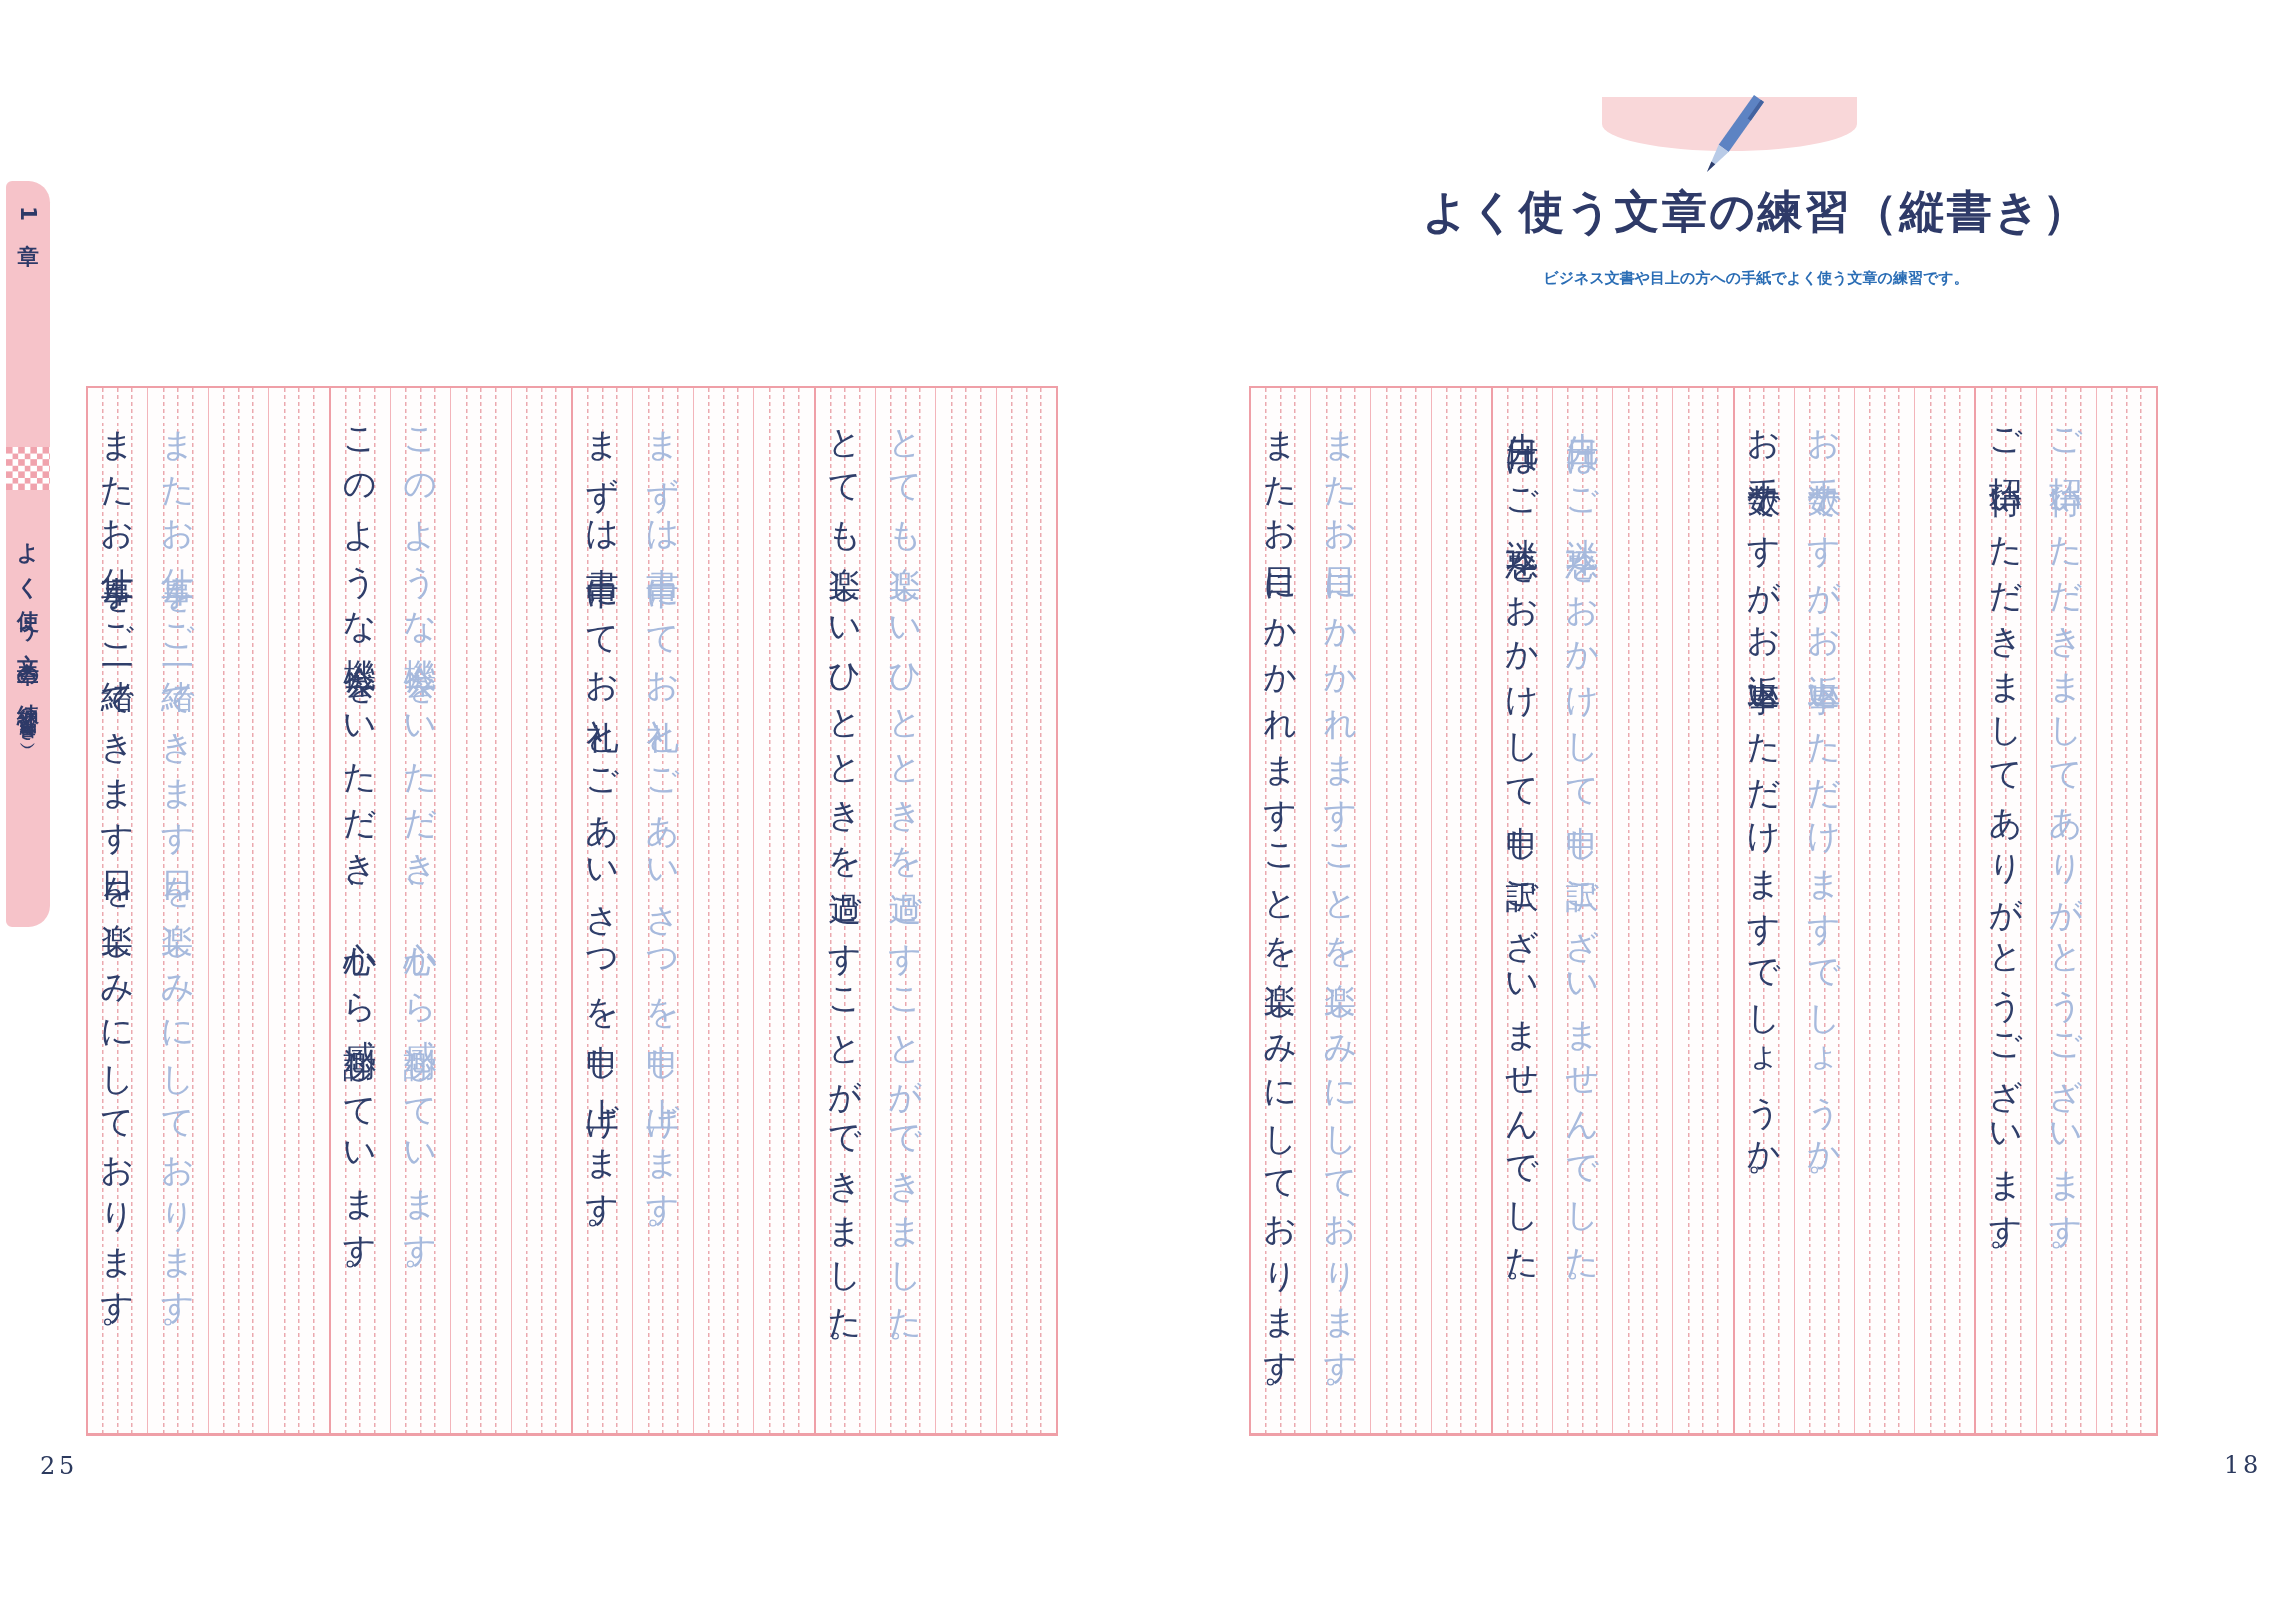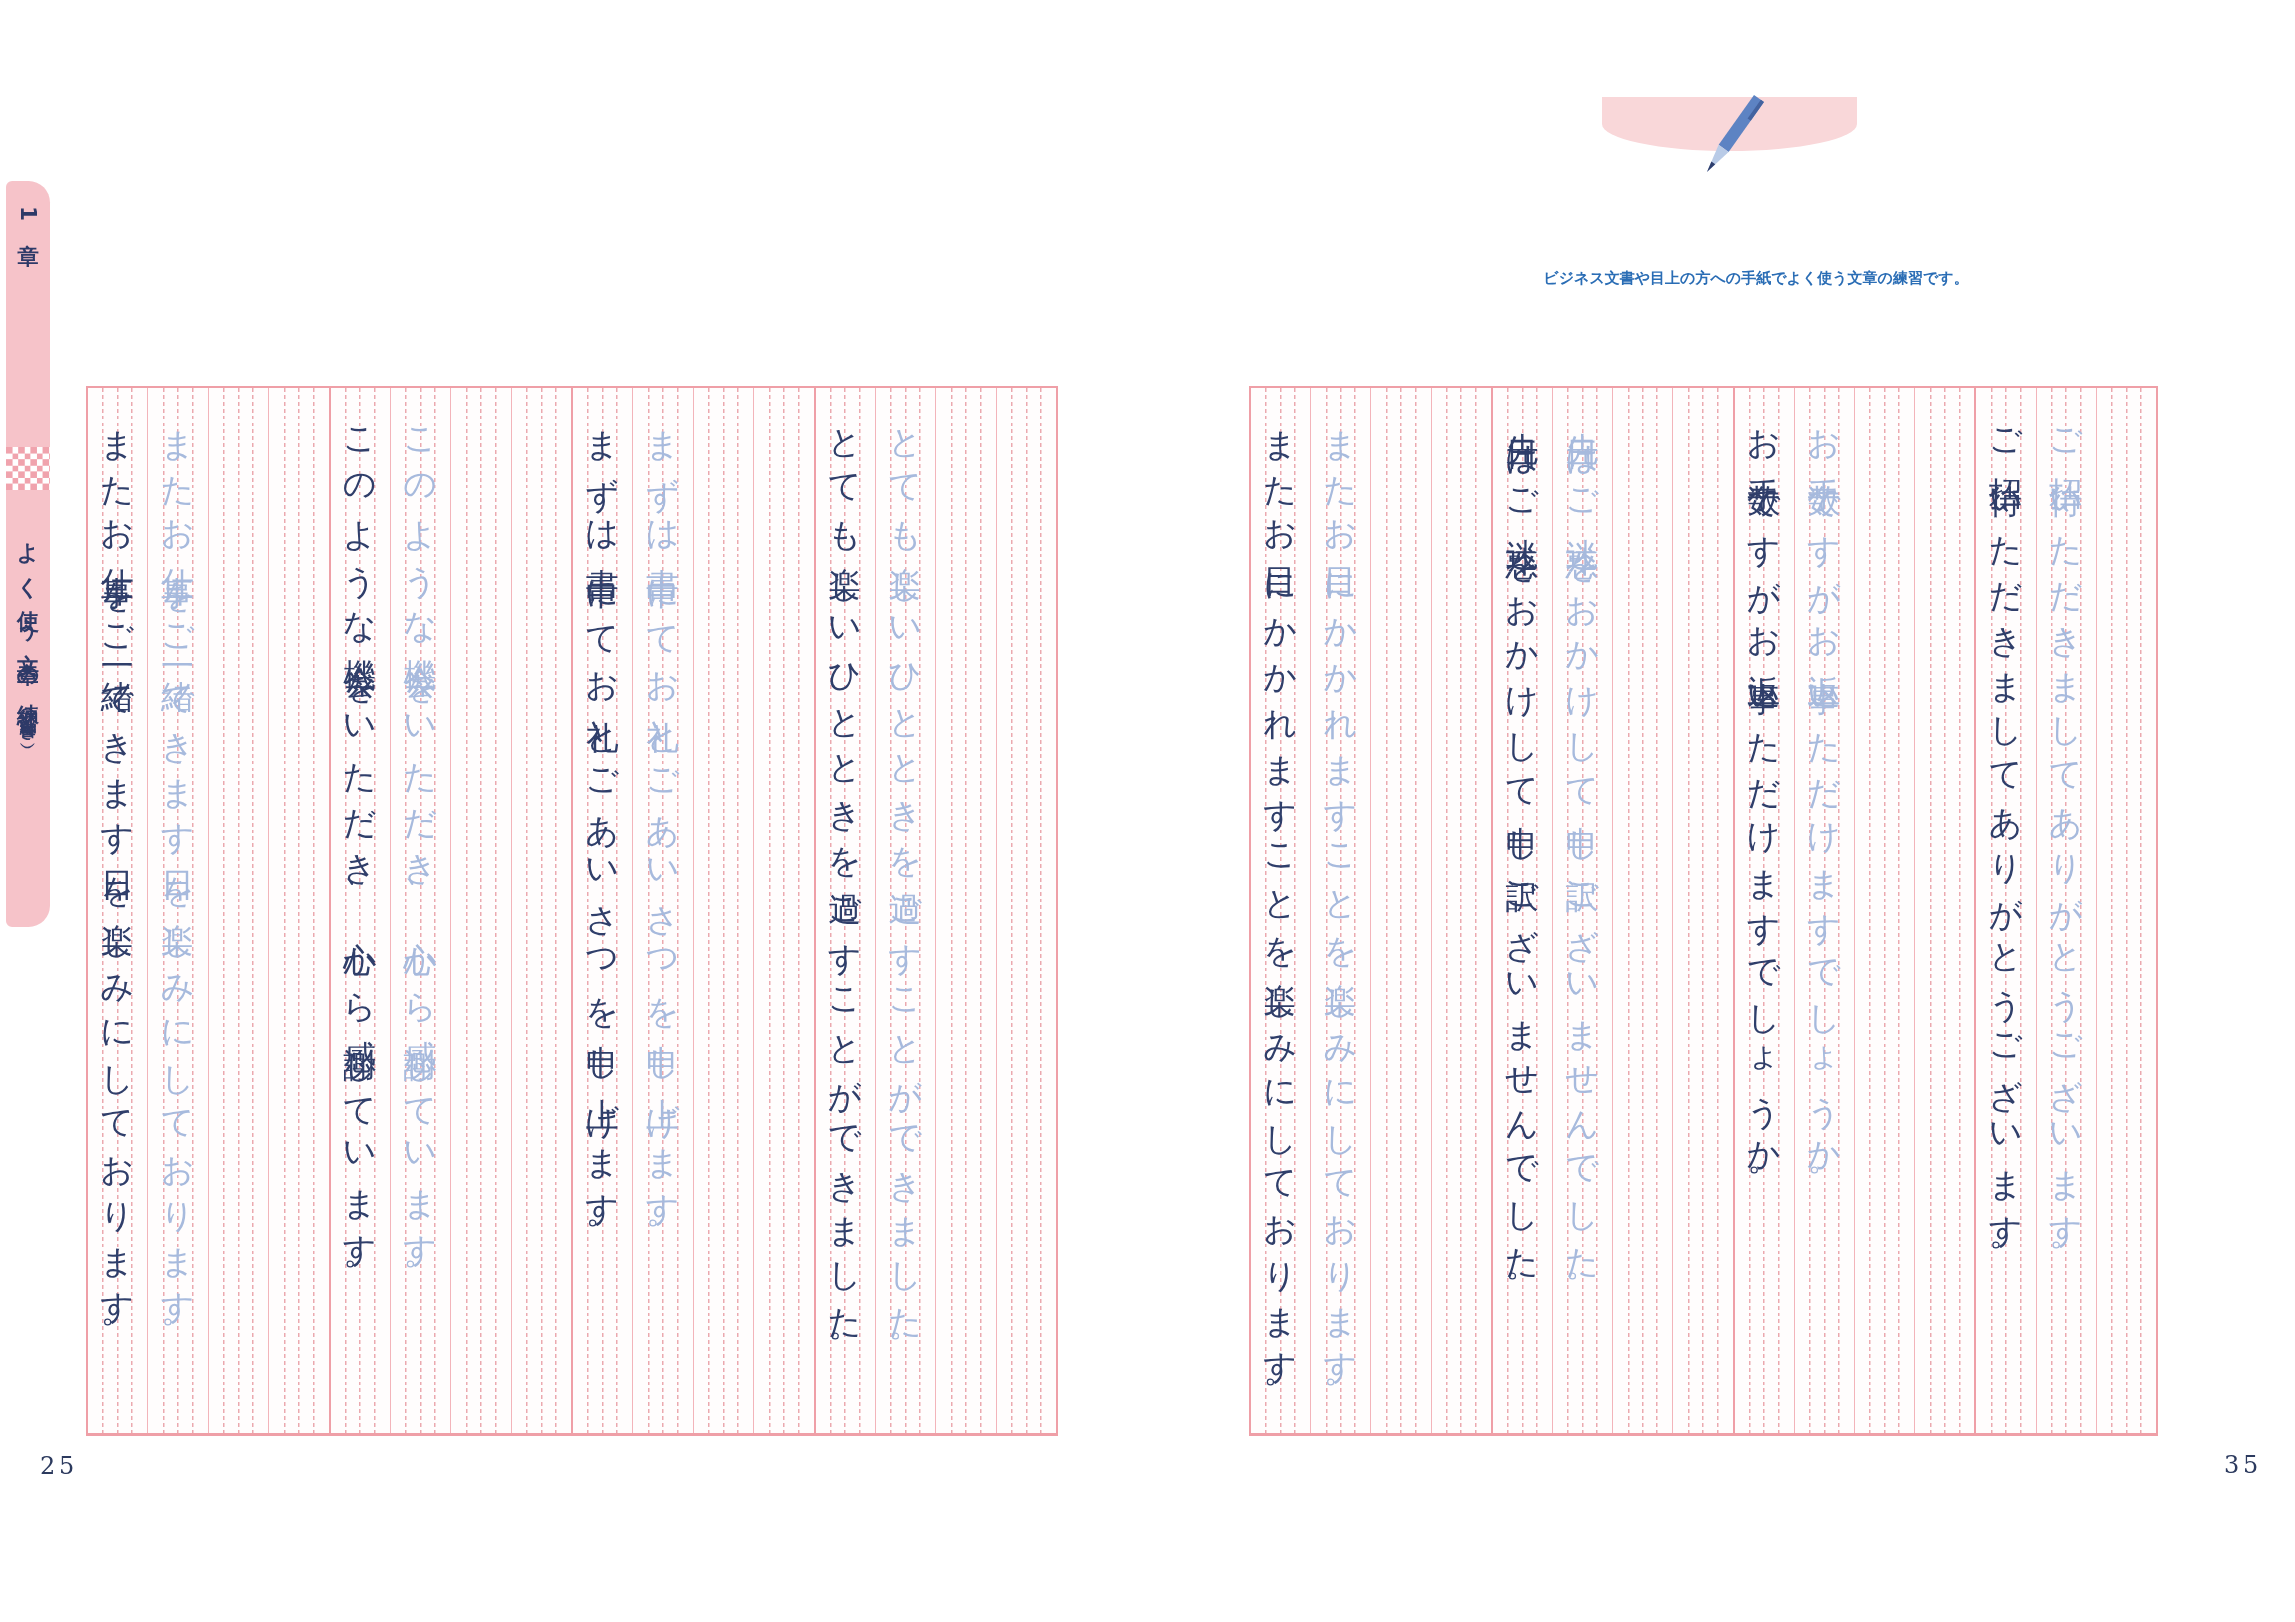--- a/index.html
+++ b/index.html
@@ -68,20 +68,21 @@
   </div>
 
   <div class="halfmoon"></div>
   <svg class="pen" viewBox="0 0 125 115">
     <polygon points="96.5,6.4 109.5,15.6 63.3,80.9 50.3,71.7" fill="#5d83c3"></polygon>
     <polygon points="109.5,15.6 92.2,40.1 88.1,37.2 105.4,12.7" fill="#44639f"></polygon>
     <polygon points="50.3,71.7 63.3,80.9 35,107" fill="#b9cbe7"></polygon>
     <polygon points="40.8,93.6 45.8,97.1 35,107" fill="#2e3e6e"></polygon>
   </svg>
 
+  <h1 class="title">よく使う文章の練習（縦書き）</h1>
   <div class="subtitle">
     <div>ビジネス文書や目上の方への手紙でよく使う文章の練習です。</div>
   </div>
 
   <div class="grid grid-left">
       <div class="col">
         <span class="vtext practice">またお仕事をご一緒できます日を楽しみにしております。</span>
       </div>
       <div class="col">
         <span class="vtext model">またお仕事をご一緒できます日を楽しみにしております。</span>
@@ -141,16 +142,16 @@
       <div class="col gs">
         <span class="vtext practice">ご招待いただきましてありがとうございます。</span>
       </div>
       <div class="col">
         <span class="vtext model">ご招待いただきましてありがとうございます。</span>
       </div>
       <div class="col"></div>
     </div>
 
   <div class="pagenum pn-left">25</div>
-  <div class="pagenum pn-right">35</div>
+  <div class="pagenum pn-right">18</div>
 
 </div>
 
 
 </body></html>

